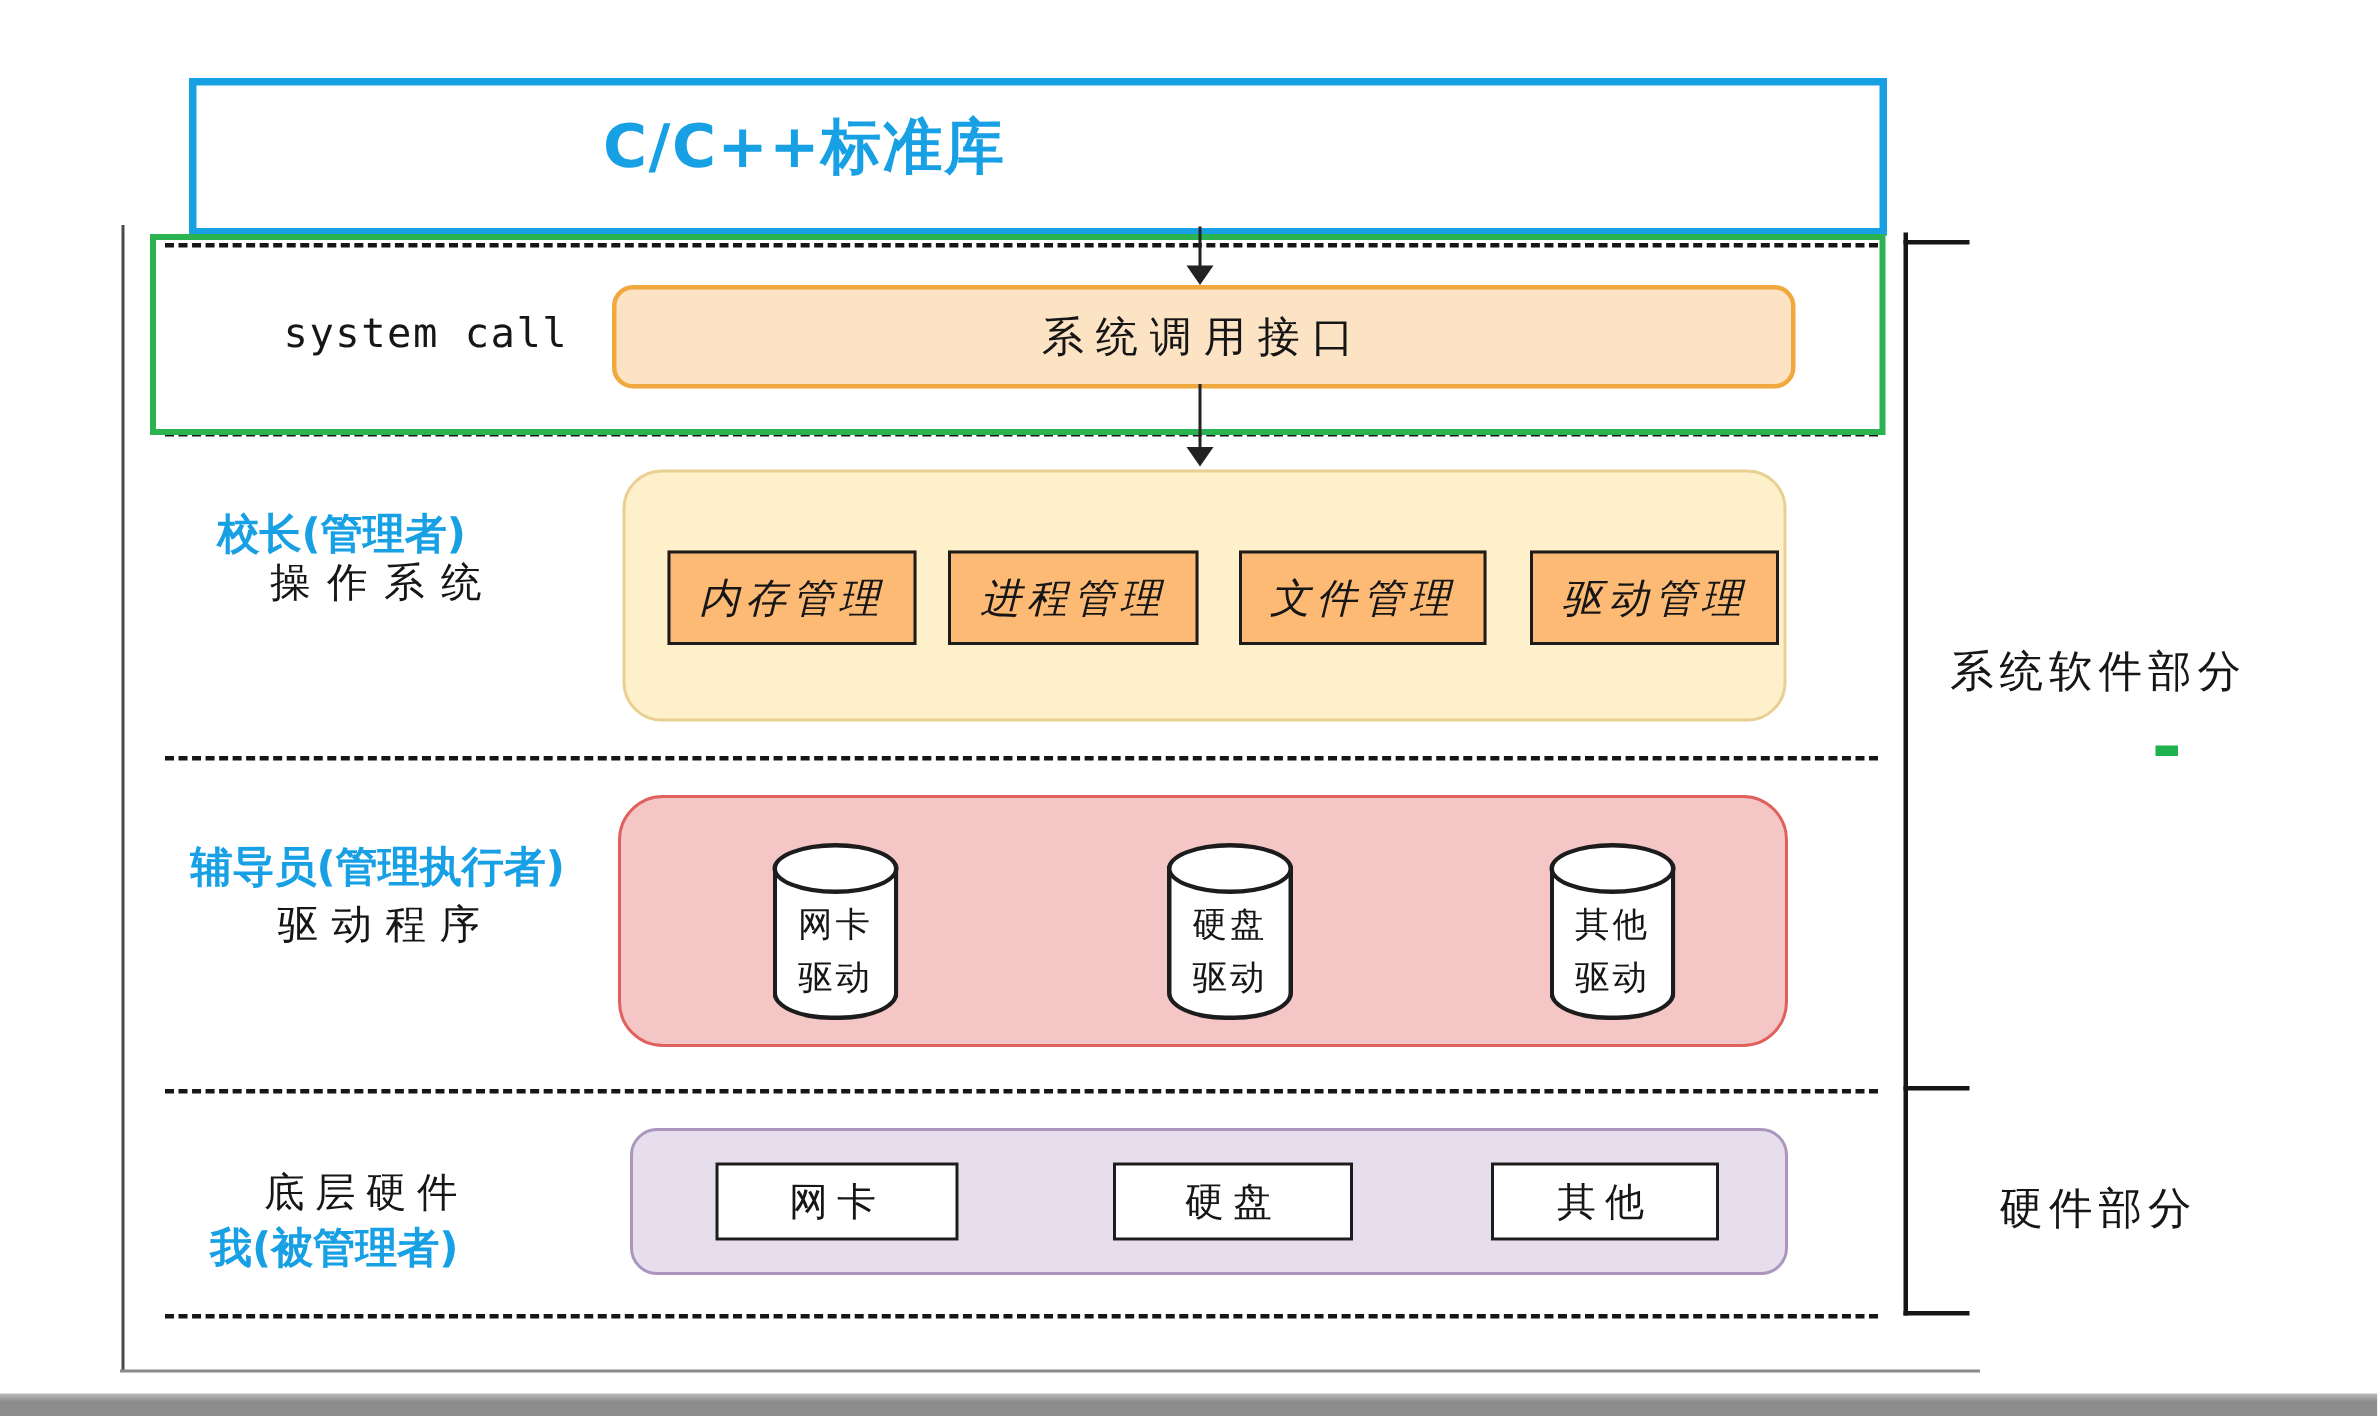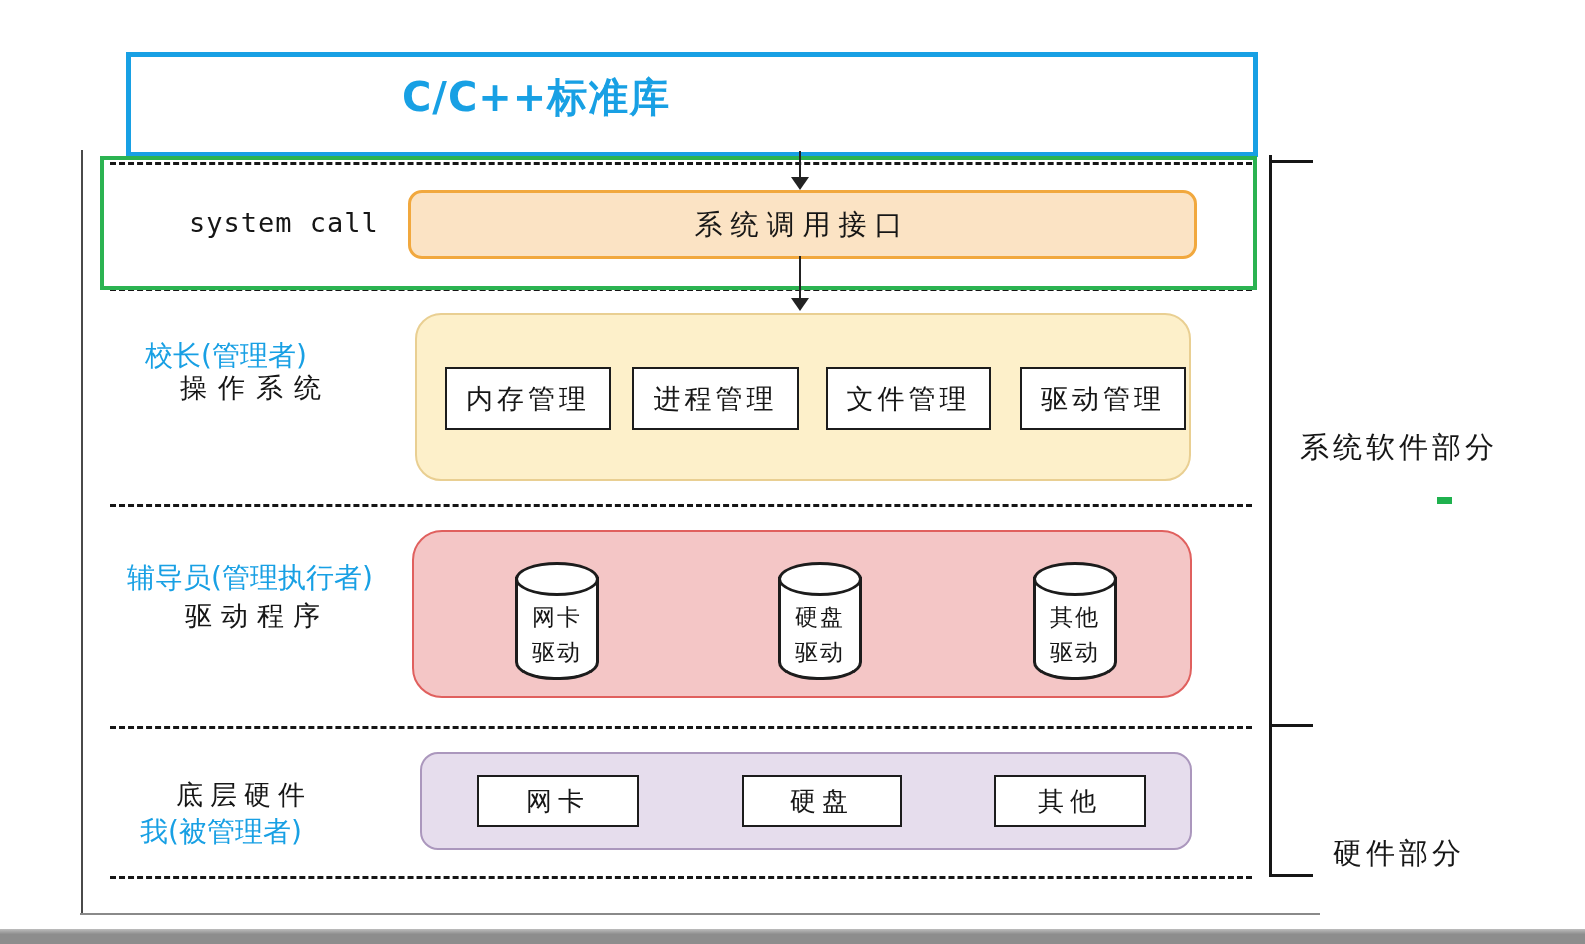--- a/index.html
+++ b/index.html
@@ -6,39 +6,39 @@
   #stage{
     position:relative;width:1585px;height:944px;background:#fff;overflow:hidden;
     font-family:"DejaVu Sans",sans-serif;color:#161616;
     --c-blue:#18a0e4;--c-green:#2bb351;--c-orange-border:#f1a83e;--c-orange-fill:#fbe3c4;
     --c-yellow-border:#e9cf92;--c-yellow-fill:#fdf0ca;--c-pink-border:#e0605e;--c-pink-fill:#f4c6c6;
     --c-purple-border:#ab97bd;--c-purple-fill:#e6dded;--c-ink:#161616;
   }
   .abs{position:absolute;}
   .dash{height:0;border-top:3px dashed #161616;z-index:1;}
   .hand{font-size:27px;letter-spacing:5px;color:var(--c-ink);white-space:nowrap;}
-  .blue-bold{font-size:28px;font-weight:normal;color:var(--c-blue);white-space:nowrap;}
+  .blue-bold{font-size:28px;font-weight:bold;color:var(--c-blue);white-space:nowrap;}
   .frame-line{background:#4a4a4a;}
 
   .blue-box{left:126px;top:52px;width:1122px;height:95px;border:5px solid var(--c-blue);z-index:2;background:transparent;}
   .blue-box-label{left:402px;top:70px;font-size:40px;font-weight:bold;color:var(--c-blue);letter-spacing:1px;z-index:3;}
 
   .green-box{left:100px;top:156px;width:1149px;height:126px;border:4px solid var(--c-green);z-index:2;background:transparent;}
 
   .syscall-label{left:168px;top:207px;font-family:"DejaVu Sans Mono",monospace;font-size:27px;letter-spacing:1px;z-index:3;margin-left:21px;}
   .orange-box{left:408px;top:190px;width:783px;height:63px;background:var(--c-orange-fill);border:3px solid var(--c-orange-border);
     border-radius:14px;display:flex;align-items:center;justify-content:center;z-index:2;}
   .orange-box .hand{font-size:28px;letter-spacing:8px;}
 
   .vline{width:2px;background:#222;z-index:4;}
   .ahead{width:0;height:0;border-left:9px solid transparent;border-right:9px solid transparent;border-top:13px solid #222;z-index:4;}
 
   .yellow-box{left:415px;top:313px;width:772px;height:164px;background:var(--c-yellow-fill);border:2px solid var(--c-yellow-border);border-radius:26px;z-index:2;}
-  .module{position:absolute;top:52px;height:59px;background:#ffffff;border:2.5px solid #1c1c1c;
-    display:flex;align-items:center;justify-content:center;font-size:27px;letter-spacing:4px;white-space:nowrap;}
+  .module{position:absolute;top:52px;height:59px;background:#fdba74;border:2.5px solid #1c1c1c;
+    display:flex;align-items:center;justify-content:center;font-size:27px;letter-spacing:4px;white-space:nowrap;font-style:italic;}
   .m1{left:28px;width:162px;} .m2{left:215px;width:163px;} .m3{left:409px;width:161px;} .m4{left:603px;width:162px;}
 
   .pink-box{left:412px;top:530px;width:776px;height:164px;background:var(--c-pink-fill);border:2px solid var(--c-pink-border);border-radius:30px;z-index:2;}
   .cylinder{position:absolute;top:30px;width:84px;height:112px;}
   .cyl-top{position:absolute;top:0;left:0;width:78px;height:28px;background:#fff;border:3px solid #1c1c1c;border-radius:50%;z-index:2;}
   .cyl-body{position:absolute;top:15px;left:0;width:78px;height:92px;background:#fff;border:3px solid #1c1c1c;border-top:none;
     border-radius:0 0 39px 39px / 0 0 18px 18px;z-index:1;
     display:flex;flex-direction:column;align-items:center;justify-content:flex-end;padding-bottom:8px;box-sizing:content-box;}
   .cyl-line{font-size:23px;line-height:1.5;letter-spacing:2px;white-space:nowrap;}
   .cy1{left:101px;} .cy2{left:364px;} .cy3{left:619px;}
@@ -126,17 +126,17 @@
     <div class="device dv3">其他</div>
   </div>
 
   <div class="abs bracket" style="left:1269px;top:155px;width:3px;height:722px;"></div>
   <div class="abs bracket" style="left:1269px;top:160px;width:44px;height:3px;"></div>
   <div class="abs bracket" style="left:1269px;top:724px;width:44px;height:3px;"></div>
   <div class="abs bracket" style="left:1269px;top:874px;width:44px;height:3px;"></div>
 
   <div class="abs side-label" style="left:1300px;top:428px;">系统软件部分</div>
   <div class="abs green-dash"></div>
-  <div class="abs side-label" style="left:1333px;top:786px;margin-top:48px;">硬件部分</div>
+  <div class="abs side-label" style="left:1333px;top:786px;">硬件部分</div>
 
   <div class="abs bottom-bar"></div>
 
 </div>
 
 </body></html>

